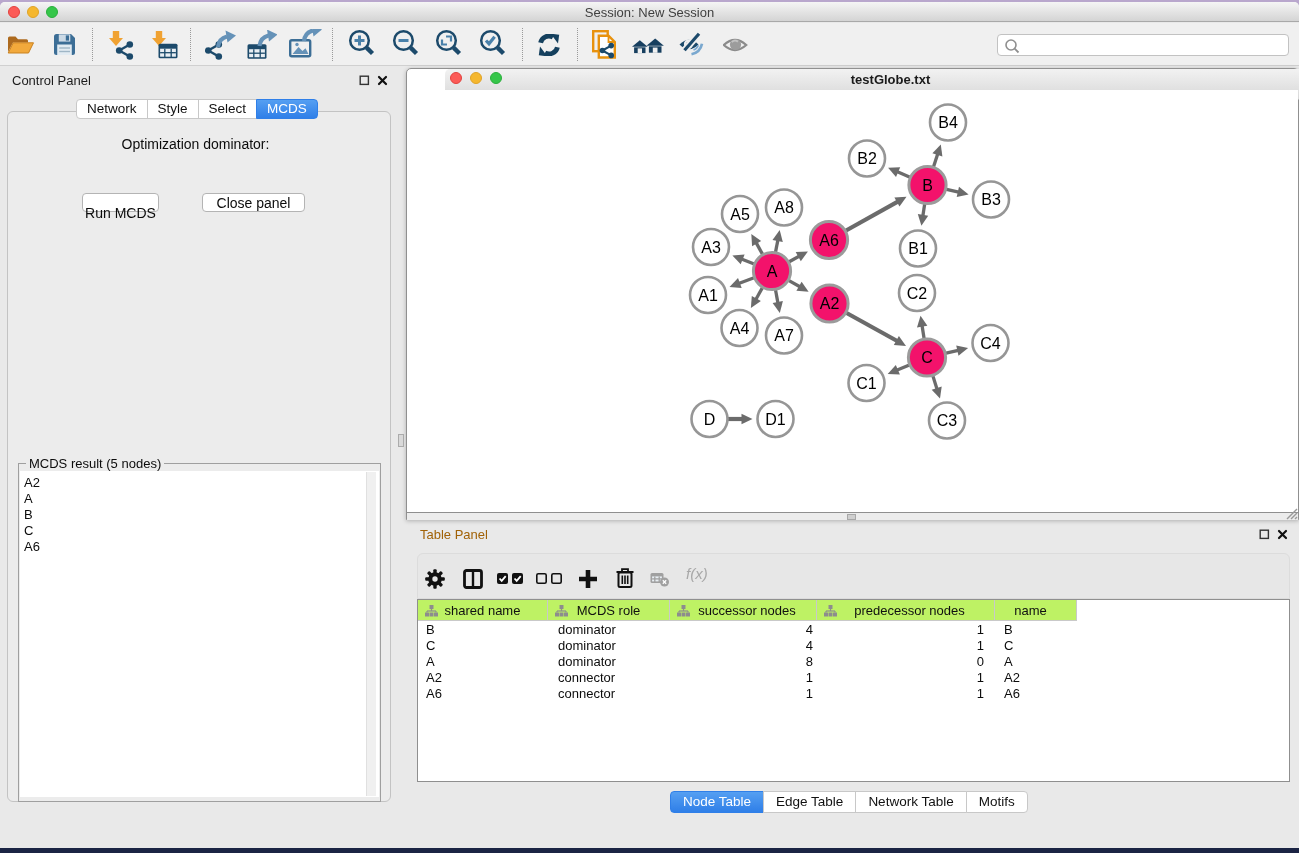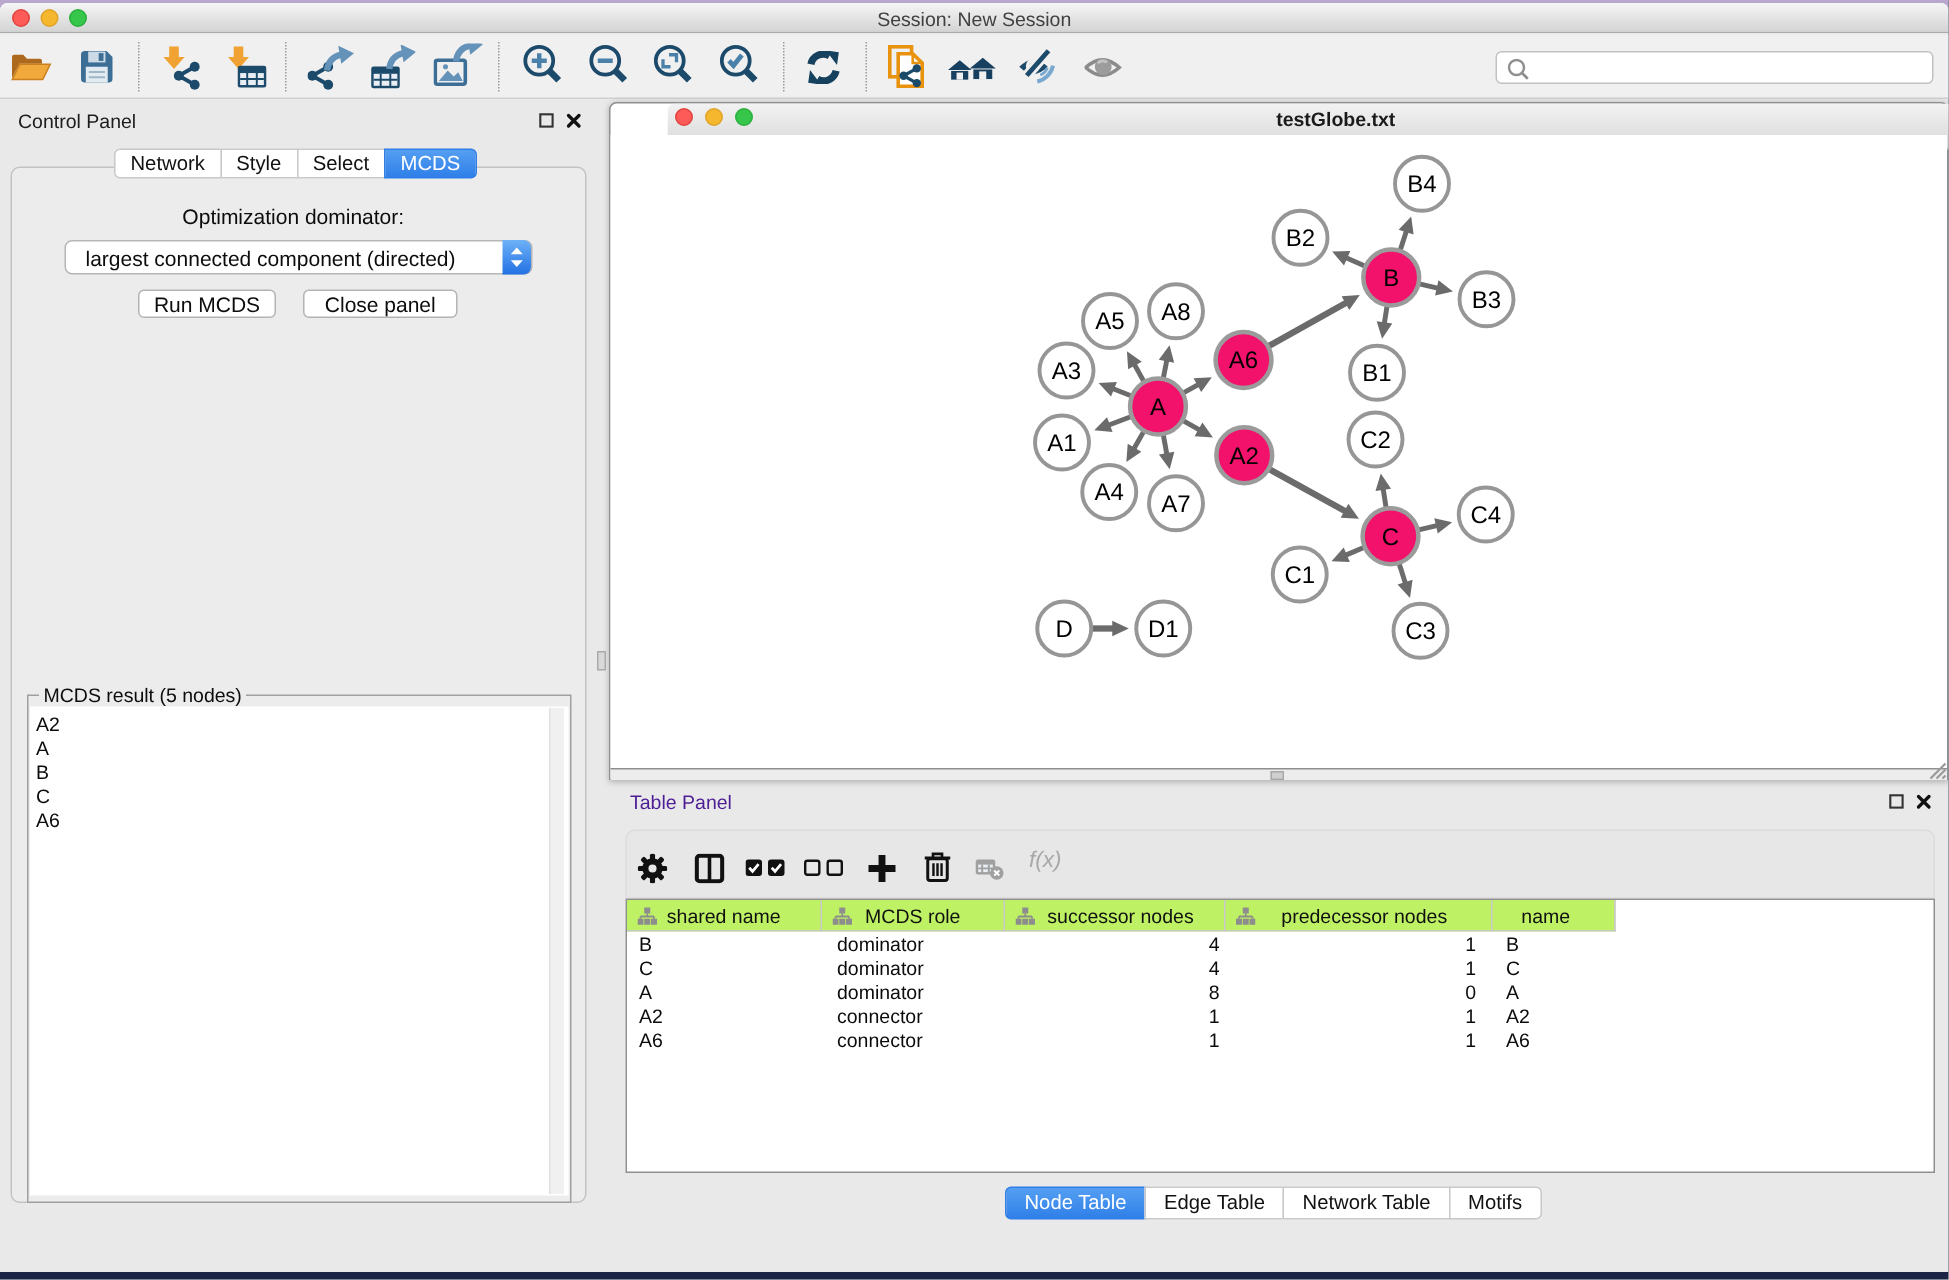--- a/index.html
+++ b/index.html
@@ -22,36 +22,36 @@
 .tab { font-size:13.5px; line-height:14.5px; color:#111; background:#fff; border:1px solid #c8c8c8; padding:1.5px 10px 2px 10px; margin-left:-1px; position:relative; }
 .tab.sel { background:linear-gradient(#559ff2,#2f7fe8); color:#fff; border-color:#2f7fe8; }
 #cpTabs { left:77px; top:97px; }
 #cpTabs .tab:first-child { border-radius:4px 0 0 4px; }
 #cpTabs .tab:last-child { border-radius:0 4px 4px 0; }
 #optLabel { left:0; top:134px; width:391px; text-align:center; font-size:14px; color:#0c0c0c; }
 #dropdown { left:43px; top:157.5px; width:312px; height:23px; background:#fff; border:1px solid #b6b6b6; border-radius:5px; }
 #dropdown span { position:absolute; left:13px; top:3px; font-size:14px; color:#0c0c0c; }
 #ddBtn { right:0px; top:-1px; width:19px; height:23px; border-radius:0 5px 5px 0; background:linear-gradient(#6db1f7,#2371e4); }
 .btn { background:#fff; border:1px solid #b4b4b4; border-radius:4px; font-size:14px; color:#0c0c0c; text-align:center; }
-#runBtn { left:92px; top:191px; width:92px; height:19px; padding-top:1px; }
+#runBtn { left:82px; top:191px; width:77px; height:19px; padding-top:11px; }
 #closeBtn { left:202px; top:191px; width:103px; height:19px; padding-top:1px; }
 #mcdsGroup { left:18px; top:461px; width:363px; height:339px; border:1px solid #9f9f9f; background:#ececec; }
 #mcdsInner { left:1px; top:7px; width:359px; height:326px; background:#fff; }
 #mcdsTitle { left:7px; top:-8px; background:#ececec; padding:0 3px; font-size:13px; color:#0c0c0c; }
 #mcdsList { left:1px; top:11px; font-size:13px; color:#0c0c0c; line-height:16px; padding-left:4px; }
 #mcdsSb { right:4px; top:8px; width:10px; height:324px; background:#f0f0f0; border-left:1px solid #e0e0e0; }
 
 #netwin { left:406px; top:66px; width:893px; height:452px; background:#fff; border:1px solid #909090; border-radius:5px 5px 0 0; box-shadow:0 1px 4px rgba(0,0,0,0.25); }
 #netTitle { left:0; top:0; width:100%; height:31px; background:linear-gradient(#f2f2f2,#d8d8d8); border-bottom:1px solid #b4b4b4; border-radius:5px 5px 0 0;margin-left:38px; }
 #netName { width:100%; text-align:center; top:3px; font-size:13px; font-weight:bold; color:#1a1a1a; }
 #netCanvas { left:0; top:21px; width:891px; height:422px; background:#fff; }
 #netFoot { left:0; top:443px; width:891px; height:8px; background:#ececec; border-top:1px solid #8f8f8f; }
 
 #tpHead { left:406px; top:519px; width:893px; height:28px; }
-#tpTitle { left:14px; top:6px; font-size:13px; color:#4c1d95; }
+#tpTitle { left:14px; top:6px; font-size:13px; color:#a16207; }
 #tpBar { left:417px; top:551px; width:873px; height:46px; background:#e7e7e7; border:1px solid #dcdcdc; border-radius:6px 6px 0 0; }
 #tbl { left:417px; top:597px; width:873px; height:183px; background:#fff; border:1px solid #8f8f8f; }
 #tblHead { left:0; top:0; width:659px; height:21px; background:#bef264; border-bottom:1px solid #c9c9c9; border-right:1px solid #c9c9c9; }
 .hcell { position:absolute; top:0; height:21px; border-right:1px solid #c9c9c9; }
 .hlabel { position:absolute; width:100%; text-align:center; top:3px; font-size:13px; color:#101010; }
 .trow { position:absolute; font-size:13px; color:#0c0c0c; }
 #tabs2 { left:671px; top:789px; }
 #tabs2 .tab { font-size:13.5px; line-height:16px; padding:2px 12px 2px 12px; }
 #tabs2 .tab:first-child { border-radius:4px 0 0 4px; }
 #tabs2 .tab:last-child { border-radius:0 4px 4px 0; }
@@ -211,29 +211,20 @@
       </svg>
   </div>
   <div class="abs" id="cpBox"></div>
   <div class="abs tabrow" id="cpTabs">
     <div class="tab">Network</div>
       <div class="tab">Style</div>
       <div class="tab">Select</div>
       <div class="tab sel">MCDS</div>
   </div>
   <div class="abs" id="optLabel">Optimization dominator:</div>
-  <div class="abs" id="dropdown">
-      <span>largest connected component (directed)</span>
-    <div class="abs" id="ddBtn">
-        <svg class="abs" style="left:3px;top:3px" width="13" height="17" viewBox="0 0 13 17">
-          <path d="M2.5 6.5 L6.5 2 L10.5 6.5 Z" fill="#fff"></path>
-          <path d="M2.5 10.5 L6.5 15 L10.5 10.5 Z" fill="#fff"></path>
-        </svg>
-      </div>
-  </div>
   <div class="abs btn" id="runBtn">Run MCDS</div>
   <div class="abs btn" id="closeBtn">Close panel</div>
   <div class="abs" id="mcdsGroup">
     <span class="abs" id="mcdsTitle">MCDS result (5 nodes)</span>
     <div class="abs" id="mcdsInner"></div>
     <div class="abs" id="mcdsSb"></div>
     <div class="abs" id="mcdsList">A2<br>A<br>B<br>C<br>A6</div>
   </div>
 
   <div class="abs" id="netwin">

